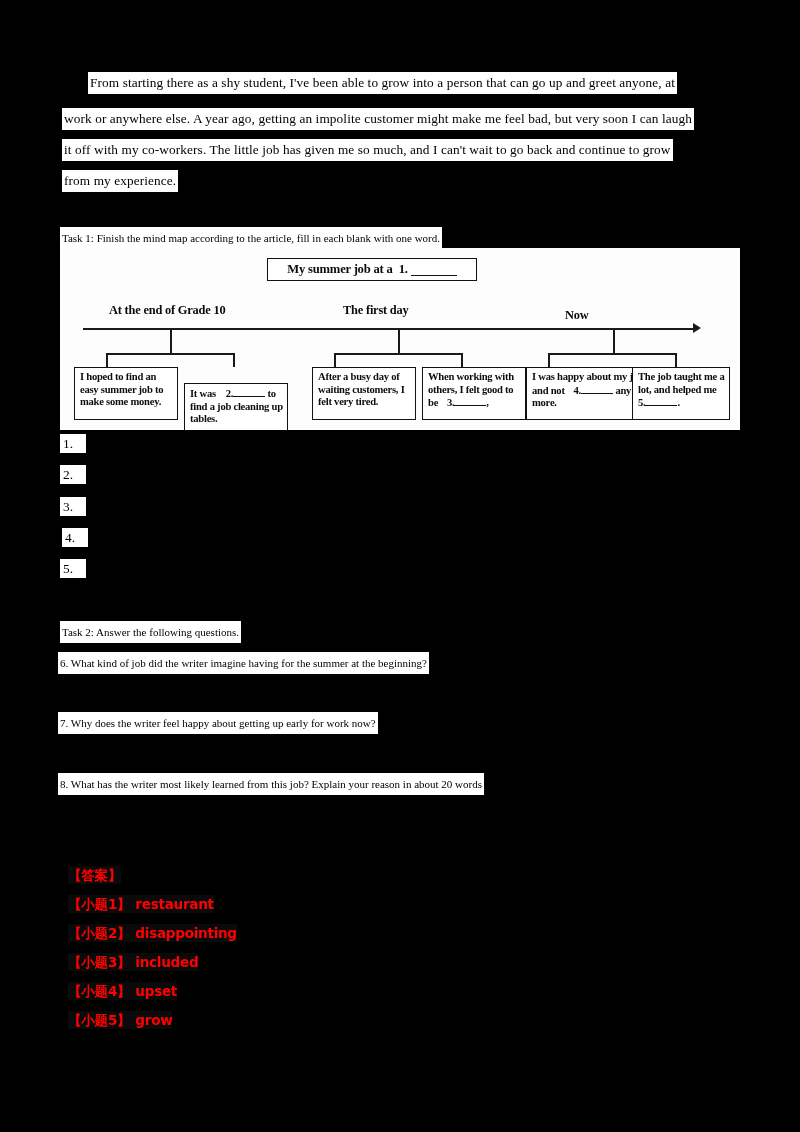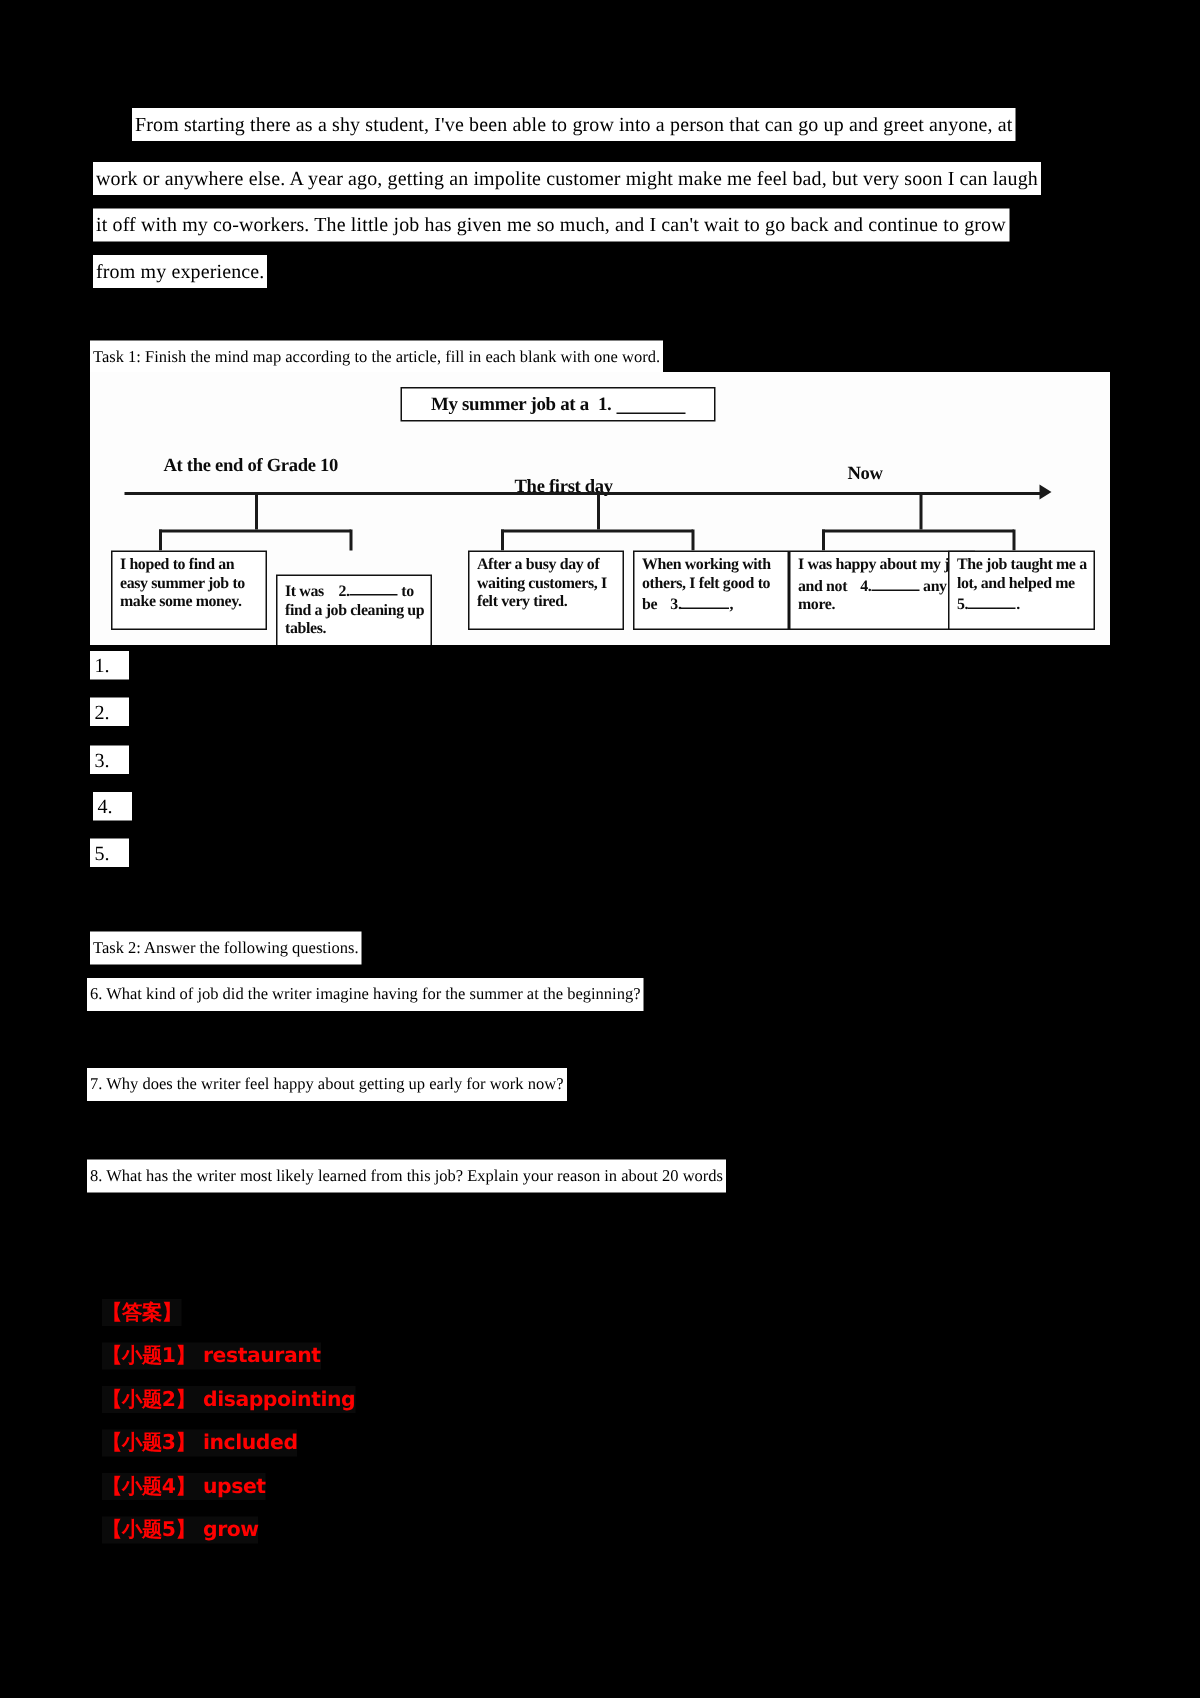--- a/index.html
+++ b/index.html
@@ -185,21 +185,21 @@
 <div id="mindmap">
 
   <div class="mm-title">
     <span>My summer job at a</span>
     <span style="display:inline-block;width:6px;"></span>
     <span>1.</span>
     <span class="blank"></span>
   </div>
 
   <div class="mm-stage" style="left:49px; top:55px;">At the end of Grade 10</div>
-  <div class="mm-stage" style="left:283px; top:69px;font-family:Liberation Serif, serif;">The first day</div>
+  <div class="mm-stage" style="left:283px; top:55px;font-family:Liberation Serif, serif;">The first day</div>
   <div class="mm-stage" style="left:505px; top:60px;">Now</div>
 
   <div class="axis"></div>
   <div class="axis-head"></div>
 
   <div class="drop" style="left:110px;"></div>
   <div class="bracket" style="left:46px;  width:128px;"></div>
   <div class="tick" style="left:46px;"></div>
   <div class="tick" style="left:173px;"></div>
 

